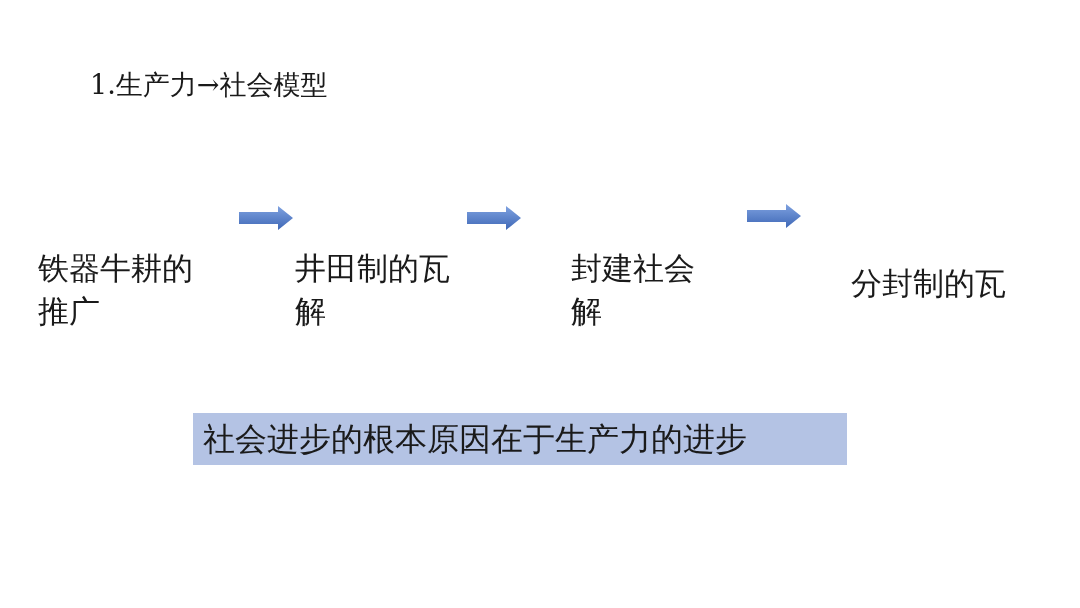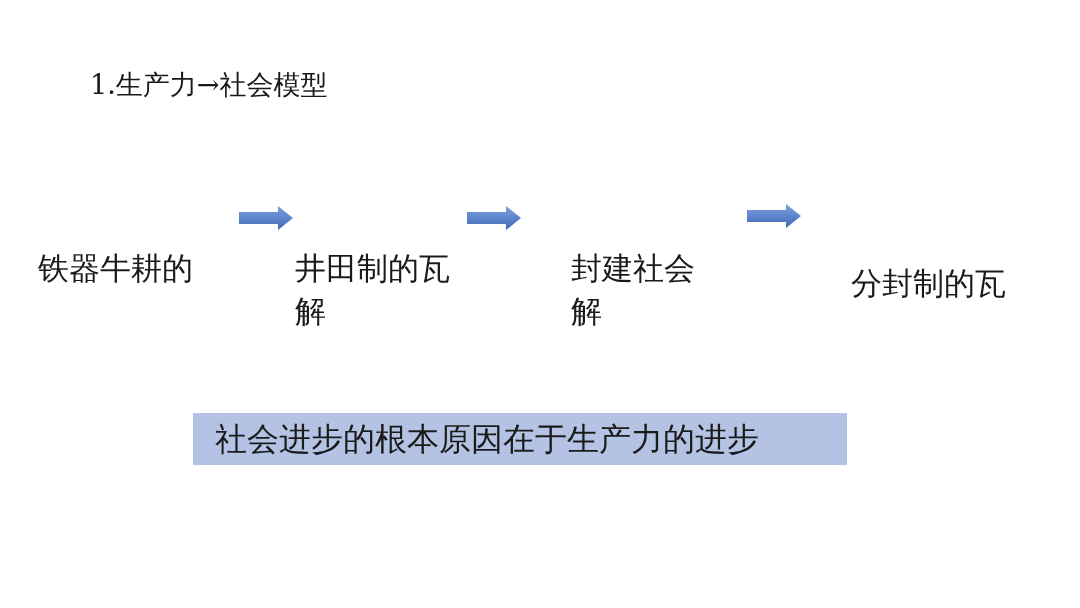--- a/index.html
+++ b/index.html
@@ -5,21 +5,21 @@
     html, body { margin: 0; padding: 0; }
     body {
       width: 1080px; height: 608px; background: #ffffff; position: relative; overflow: hidden;
       font-family: "DejaVu Serif", "Liberation Serif", serif; color: #1a1a1a;
     }
     .header { position: absolute; left: 90px; top: 66px; font-size: 27px; line-height: 38px; }
     .flow-item { position: absolute; font-size: 31px; line-height: 43px; font-family: "DejaVu Sans", "Liberation Sans", sans-serif; font-weight: 300; }
     .arrow { position: absolute; width: 56px; height: 26px; }
     .summary {
       position: absolute; left: 193px; top: 413px; width: 654px; height: 52px;
-      background: #b4c3e4; font-size: 32px; line-height: 52px; padding-left: 22px; box-sizing: border-box;
+      background: #b4c3e4; font-size: 32px; line-height: 52px; padding-left: 10px; box-sizing: border-box;
       font-family: "DejaVu Sans", "Liberation Sans", sans-serif;
     }
   </style>
 </head>
 <body>
 
 <div class="header">
   <div>1.生产力→社会模型</div>
 </div>
 
@@ -34,20 +34,21 @@
 </svg>
 <svg class="arrow" style="left:466px; top:205px;" viewBox="0 0 56 26">
   <path d="M1 7 H40 V1 L55 13 L40 25 V19 H1 Z" fill="url(#ag)"></path>
 </svg>
 <svg class="arrow" style="left:746px; top:203px;" viewBox="0 0 56 26">
   <path d="M1 7 H40 V1 L55 13 L40 25 V19 H1 Z" fill="url(#ag)"></path>
 </svg>
 
 <div class="flow-item" style="left:38px; top:247px;">
   <div>铁器牛耕的</div>
+  <div>推广</div>
 </div>
 <div class="flow-item" style="left:295px; top:247px;">
   <div>井田制的瓦</div>
   <div>解</div>
 </div>
 <div class="flow-item" style="left:571px; top:247px;">
   <div>封建社会</div>
   <div>解</div>
 </div>
 <div class="flow-item" style="left:851px; top:262px;">

